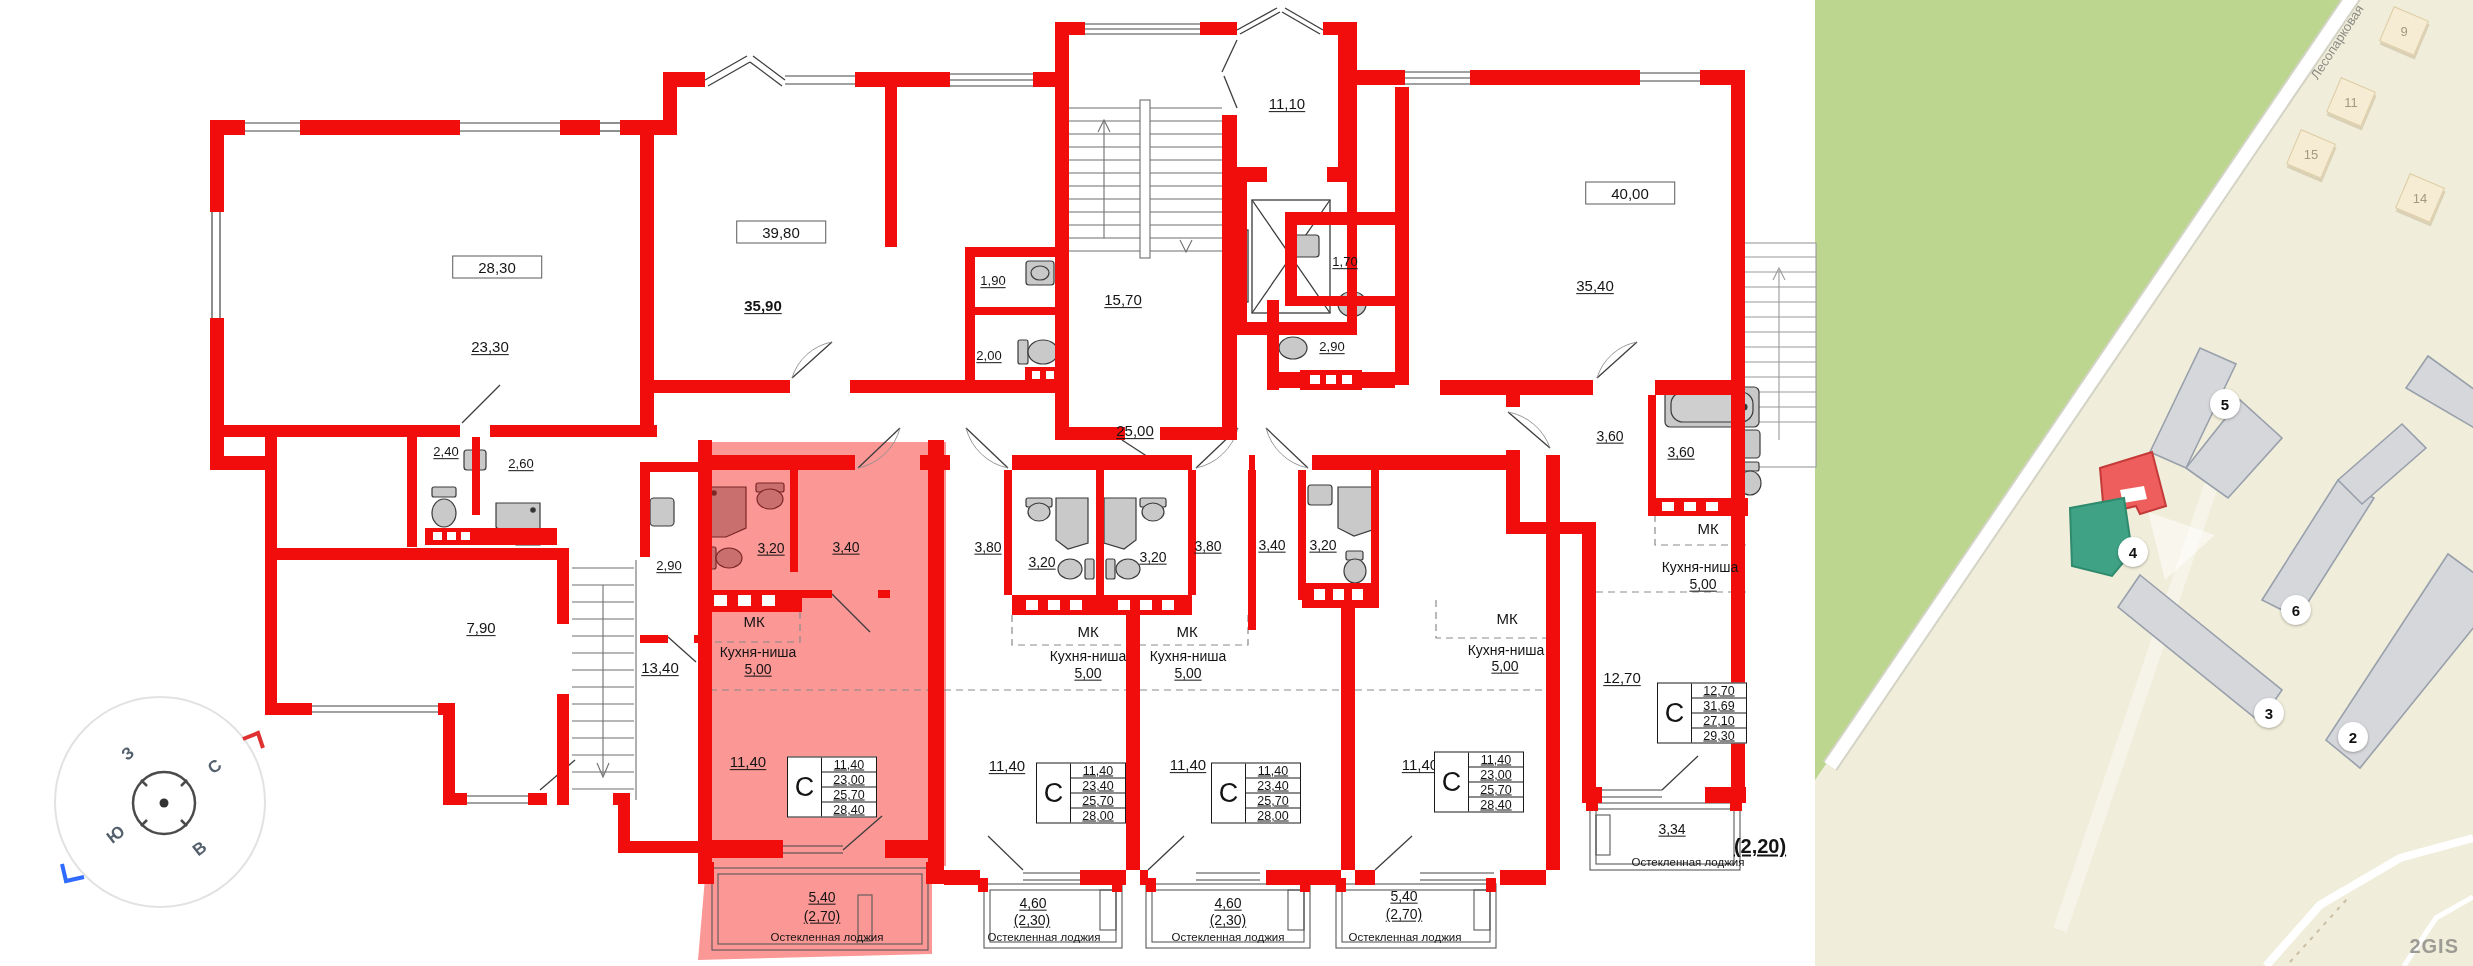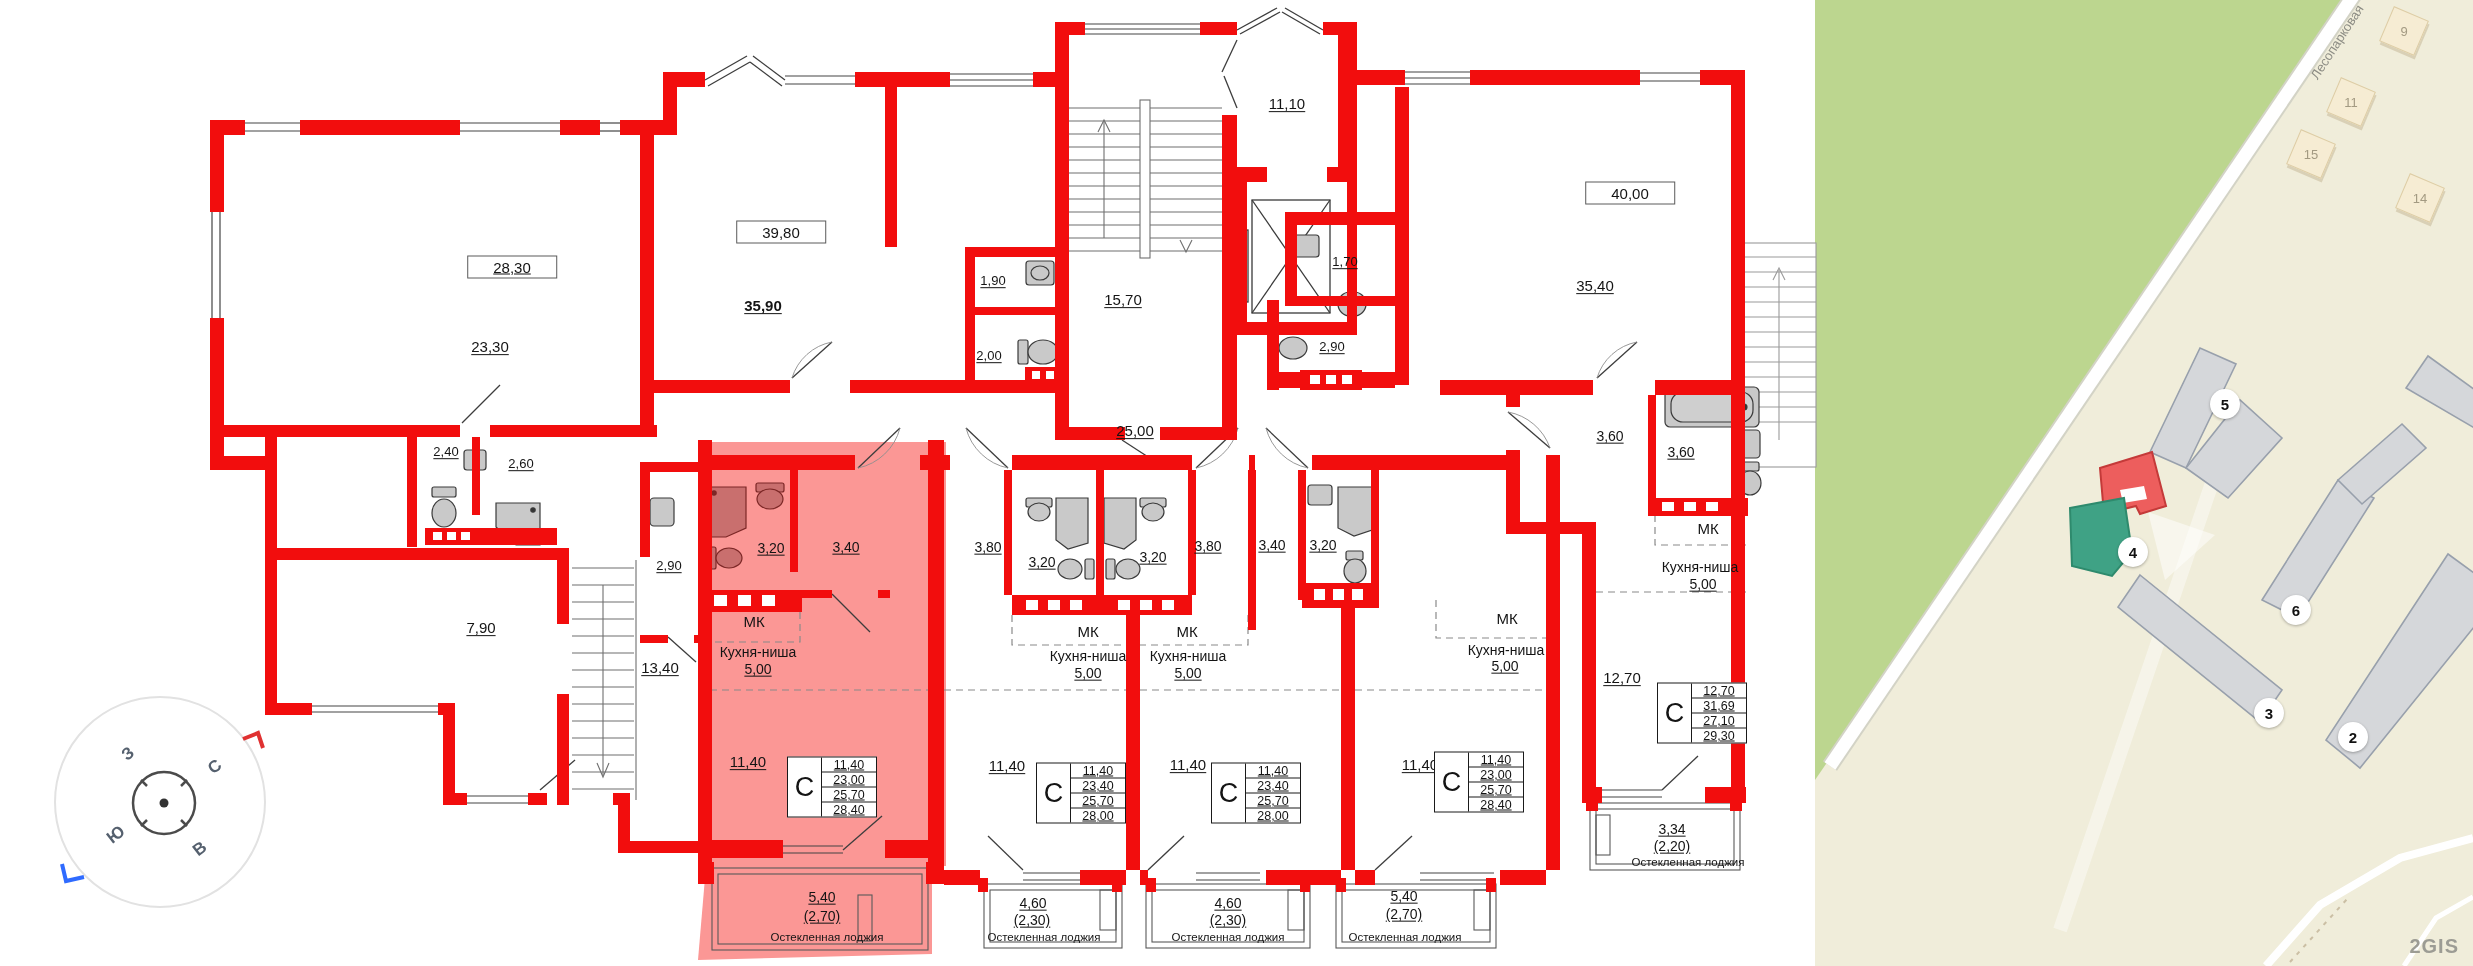--- a/index.html
+++ b/index.html
@@ -509,27 +509,27 @@
       <div class="lbl u" style="left: 1703px; top: 584px; font-size: 14px;">5,00</div>
       <div class="lbl u" style="left: 822px; top: 897px; font-size: 14px;">5,40</div>
       <div class="lbl u" style="left: 822px; top: 916px; font-size: 14px;">(2,70)</div>
       <div class="lbl u" style="left: 1033px; top: 903px; font-size: 14px;">4,60</div>
       <div class="lbl u" style="left: 1032px; top: 920px; font-size: 14px;">(2,30)</div>
       <div class="lbl u" style="left: 1228px; top: 903px; font-size: 14px;">4,60</div>
       <div class="lbl u" style="left: 1228px; top: 920px; font-size: 14px;">(2,30)</div>
       <div class="lbl u" style="left: 1404px; top: 896px; font-size: 14px;">5,40</div>
       <div class="lbl u" style="left: 1404px; top: 914px; font-size: 14px;">(2,70)</div>
       <div class="lbl u" style="left: 1672px; top: 829px; font-size: 14px;">3,34</div>
-      <div class="lbl u" style="left: 1672px; top: 846px; font-size: 14px;">(2,20)</div>
+      <div class="lbl u" style="left: 1760px; top: 846px; font-size: 20px; font-weight: bold;">(2,20)</div>
       <div class="lbl" style="left: 827px; top: 937px; font-size: 11.5px;">Остекленная лоджия</div>
       <div class="lbl" style="left: 1044px; top: 937px; font-size: 11.5px;">Остекленная лоджия</div>
       <div class="lbl" style="left: 1228px; top: 937px; font-size: 11.5px;">Остекленная лоджия</div>
       <div class="lbl" style="left: 1405px; top: 937px; font-size: 11.5px;">Остекленная лоджия</div>
       <div class="lbl" style="left: 1688px; top: 862px; font-size: 11.5px;">Остекленная лоджия</div>
-      <div class="boxed" style="left: 512px; top: 267px; text-decoration: underline;">28,30</div>
+      <div class="boxed" style="left: 497px; top: 267px;">28,30</div>
       <div class="boxed" style="left: 781px; top: 232px;">39,80</div>
       <div class="boxed" style="left: 1630px; top: 193px;">40,00</div>
     </div>
 <div id="tables-layer">
       <div class="stable" style="left: 832px; top: 787px;">
         <div class="lt">С</div>
         <div class="rw">
           <div>11,40</div>
           <div>23,00</div>
           <div>25,70</div>

